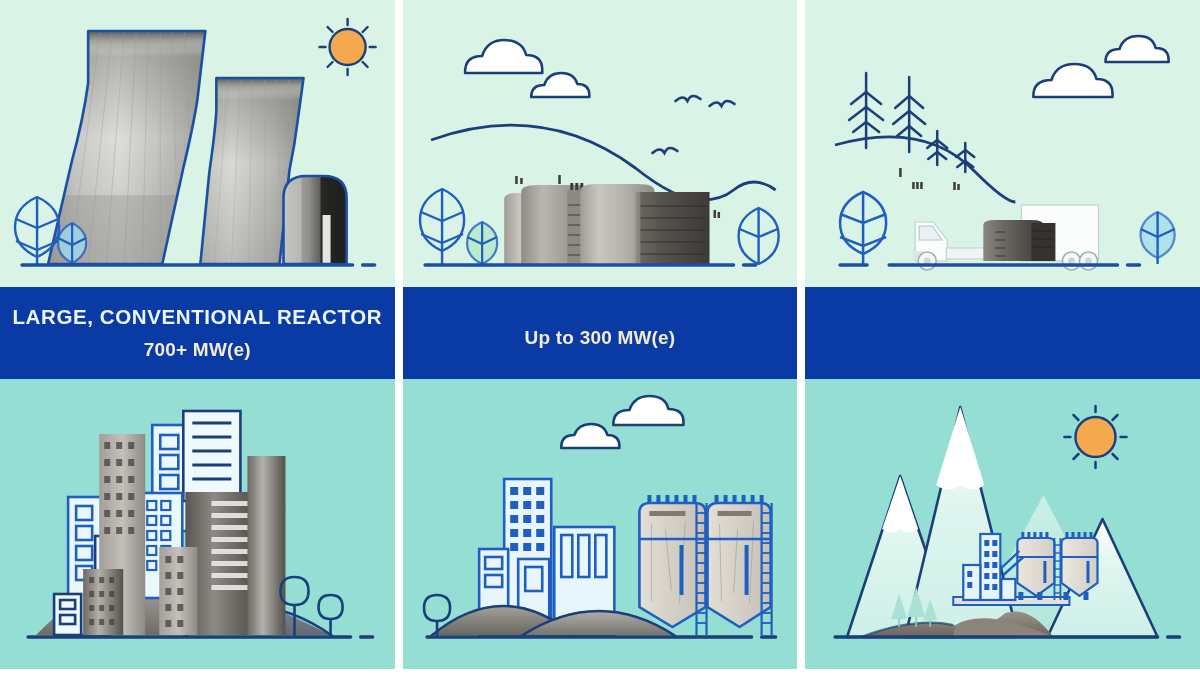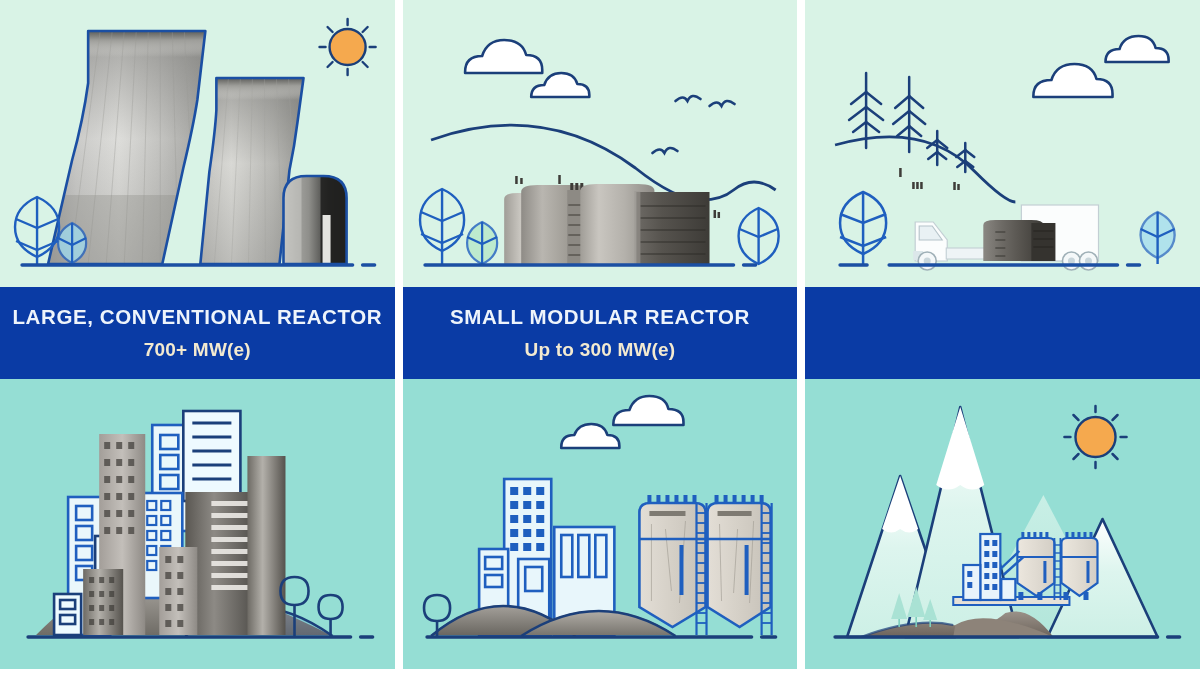--- a/index.html
+++ b/index.html
@@ -506,21 +506,20 @@
         </g>
 
         <g stroke="#1b4fa3" stroke-width="3.4" stroke-linecap="round">
           <path d="M22 265 L330 265"></path>
           <path d="M340 265 L352 265"></path>
         </g>
       </svg>
     </div>
 
     <div class="label-band">
-      <div class="label-title">SMALL MODULAR REACTOR</div>
       <div class="label-sub">Up to 300 MW(e)</div>
     </div>
 
     <div class="scene scene-bottom">
       <svg viewBox="0 0 394 290" preserveAspectRatio="none">
         <defs>
           <linearGradient id="hillB1" x1="0" y1="0" x2="0" y2="1">
             <stop offset="0" stop-color="#a5a19b"></stop>
               <stop offset="1" stop-color="#6a6761"></stop>
           </linearGradient>

